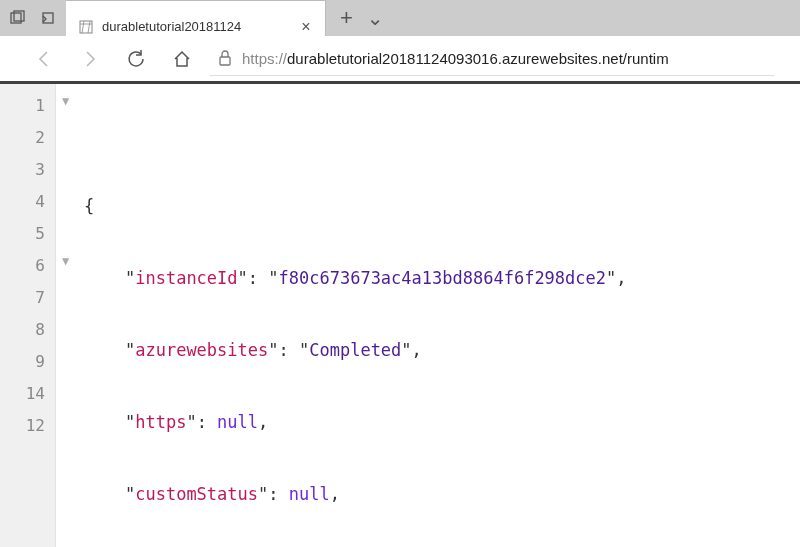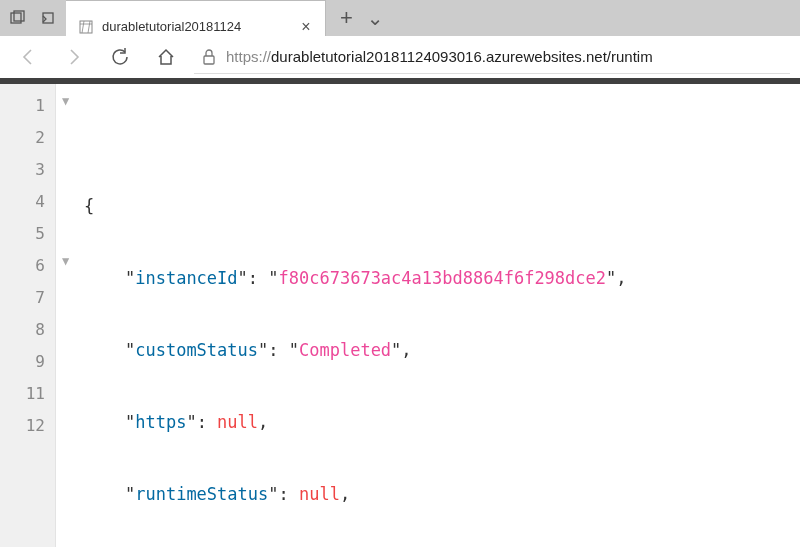--- a/index.html
+++ b/index.html
@@ -45,23 +45,23 @@
     .tabstrip-extra {
       display:flex; align-items:center; gap:14px; padding-left:14px; color:#555;
     }
     .tabstrip-extra span { font-size:18px; }
     
     .navbar {
       height: 48px;
       background:#fff;
       display:flex;
       align-items:center;
-      padding:0 10px;
+      padding:0 26px;
       gap:10px;
-      border-bottom:6px solid #404040;
+      border-bottom:3px solid #404040;
     }
     .nav-btn {
       width:36px; height:36px; display:flex; align-items:center; justify-content:center;
       color:#555;
     }
     .nav-btn.disabled { color:#bbb; }
     .addr-wrap {
       flex:1; display:flex; align-items:center; height:34px;
       border-bottom:1px solid #ddd; padding-left:8px; gap:10px;
     }
@@ -95,23 +95,23 @@
       font-size:17px;
       padding-top:6px;
       position:relative;
       color:#222;
       white-space:pre;
     }
     .code .line { height:32px; line-height:22px; padding:5px 0 5px 0; position:relative; }
     .fold-col { position:absolute; left:0; top:0; width:26px; height:100%; }
     .fold-mark { position:absolute; left:6px; color:#aaa; font-size:12px; }
     .code-lines { margin-left:28px; }
-    .k  { color:#0369a1; }  
-    .s  { color:#ec4899; }  
-    .n  { color:#ef4444; }  
+    .k  { color:#be185d; }  
+    .s  { color:#4c1d95; }  
+    .n  { color:#6d28d9; }  
     .p  { color:#333; }     
     svg { display:block; }
   </style>
 </head>
 <body>
 
 <div class="titlebar">
   <div class="title-btns">
     <div class="title-btn">
       <svg width="16" height="16" viewBox="0 0 16 16">
@@ -179,34 +179,34 @@
   <div class="gutter" id="gutter">
       <div class="ln">1</div>
       <div class="ln">2</div>
       <div class="ln">3</div>
       <div class="ln">4</div>
       <div class="ln">5</div>
       <div class="ln">6</div>
       <div class="ln">7</div>
       <div class="ln">8</div>
       <div class="ln">9</div>
-      <div class="ln">11</div>
+      <div class="ln">14</div>
       <div class="ln">12</div>
     </div>
   <div class="code">
     <div class="fold-col">
       <span class="fold-mark" style="top:10px;">▼</span>
       <span class="fold-mark" style="top:170px;">▼</span>
     </div>
     <div class="code-lines">
       <div class="line"><span class="p">{</span></div>
       <div class="line">    <span class="p">"</span><span class="k">instanceId</span><span class="p">": "</span><span class="s">f80c673673ac4a13bd8864f6f298dce2</span><span class="p">",</span></div>
-      <div class="line">    <span class="p">"</span><span class="k">customStatus</span><span class="p">": "</span><span class="s">Completed</span><span class="p">",</span></div>
+      <div class="line">    <span class="p">"</span><span class="k">azurewebsites</span><span class="p">": "</span><span class="s">Completed</span><span class="p">",</span></div>
       <div class="line">    <span class="p">"</span><span class="k">https</span><span class="p">": </span><span class="n">null</span><span class="p">,</span></div>
-      <div class="line">    <span class="p">"</span><span class="k">runtimeStatus</span><span class="p">": </span><span class="n">null</span><span class="p">,</span></div>
+      <div class="line">    <span class="p">"</span><span class="k">customStatus</span><span class="p">": </span><span class="n">null</span><span class="p">,</span></div>
       
       
       
       
       
       
       
       
     </div>
   </div>

